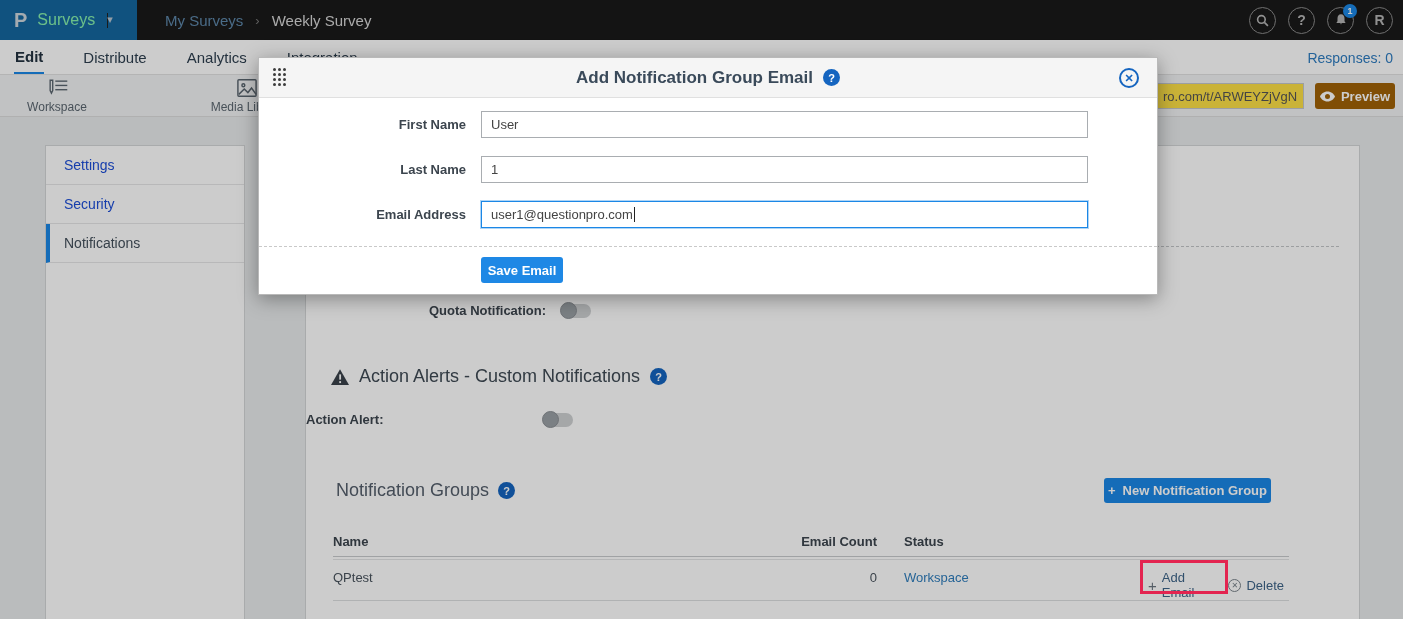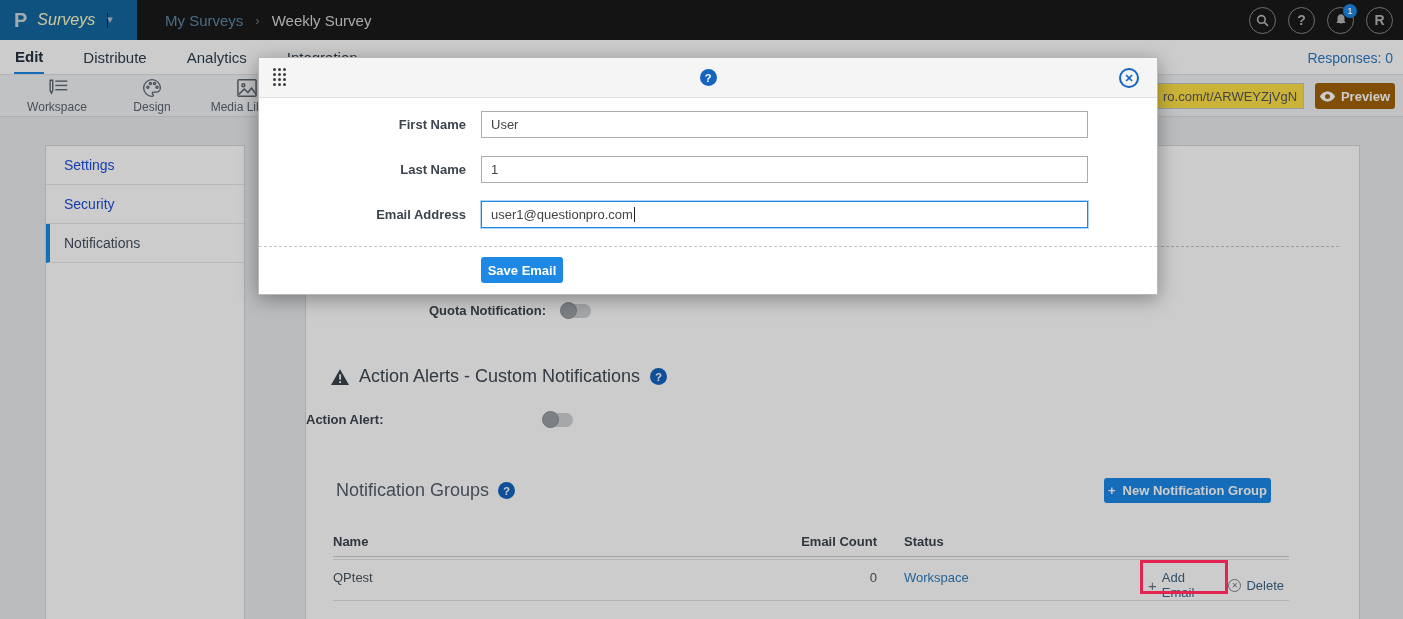--- a/index.html
+++ b/index.html
@@ -3,21 +3,21 @@
 <meta charset="utf-8">
 <style>
   * { margin:0; padding:0; box-sizing:border-box; }
   html,body { font-family:"Liberation Sans", sans-serif; }
   .page { position:relative; width:1403px; height:619px; overflow:hidden; background:#e9ebed; }
 
   
   .topbar { position:absolute; left:0; top:0; width:100%; height:40px; background:#1a1a1a; z-index:10; }
   .brand { position:absolute; left:0; top:0; width:137px; height:40px; background:#15679f; display:flex; align-items:center; padding-left:14px; gap:10px; cursor:pointer; }
   .brand .plogo { font-size:20px; font-weight:bold; color:#cdd6dd; }
-  .brand .product { font-size:16px; color:#fef9c3;font-style:italic; }
+  .brand .product { font-size:16px; color:#86efac; }
   .brand .caret { font-size:11px; color:#b9c6d0; margin-left:2px; }
   .crumbs { position:absolute; left:165px; top:0; height:40px; display:flex; align-items:center; gap:12px; }
   .crumb-parent { color:#5d87aa; font-size:15px; cursor:pointer; }
   .crumb-sep { color:#777; font-size:13px; }
   .crumb-current { color:#d6d6d6; font-size:15px; }
   .top-icons { position:absolute; right:10px; top:0; height:40px; display:flex; align-items:center; gap:12px; }
   .cicon { position:relative; width:27px; height:27px; border:1.5px solid #8a8a8a; border-radius:50%; display:flex; align-items:center; justify-content:center; color:#b5b5b5; font-size:14px; font-weight:bold; cursor:pointer; }
   .badge { position:absolute; top:-4px; right:-4px; min-width:14px; height:14px; border-radius:7px; background:#1b87e6; color:#fff; font-size:9px; font-weight:bold; display:flex; align-items:center; justify-content:center; padding:0 3px; }
 
   
@@ -136,30 +136,20 @@
   <div class="toolbar">
     <div class="tool" style="left:2px;">
       <svg width="24" height="20" viewBox="0 0 28 22" fill="none" stroke-width="1.6">
         <path d="M6 2v12l1.5 3L9 14V2z"></path>
           <line x1="12" y1="3" x2="26" y2="3"></line>
           <line x1="12" y1="8" x2="26" y2="8"></line>
           <line x1="12" y1="13" x2="26" y2="13"></line>
       </svg>
       <span class="tlabel">Workspace</span>
     </div>
-    <div class="tool" style="left:97px;">
-      <svg width="22" height="20" viewBox="0 0 24 24" fill="none" stroke-width="1.6">
-        <path d="M12 2a10 10 0 1 0 0 20c2 0 2-1.5 1-2.5S12 17 14 17h3a5 5 0 0 0 5-5c0-5.5-4.5-10-10-10z"></path>
-        <circle cx="7" cy="11" r="1.3"></circle>
-          <circle cx="10" cy="6.5" r="1.3"></circle>
-          <circle cx="15" cy="6.5" r="1.3"></circle>
-          <circle cx="18" cy="11" r="1.3"></circle>
-      </svg>
-      <span class="tlabel">Design</span>
-    </div>
     <div class="tool" style="left:192px;">
       <svg width="22" height="20" viewBox="0 0 24 22" fill="none" stroke-width="1.6">
         <rect x="2" y="2" width="20" height="18" rx="1"></rect>
           <circle cx="8" cy="8" r="1.6"></circle>
           <path d="M3 18l6-6 4 4 4-5 5 7"></path>
       </svg>
       <span class="tlabel">Media Library</span>
     </div>
     <div class="url-input">
       <span>ro.com/t/ARWEYZjVgN</span>
@@ -256,20 +246,21 @@
           <i></i>
           <i></i>
           <i></i>
           <i></i>
           <i></i>
           <i></i>
           <i></i>
           <i></i>
           <i></i>
       </div>
+      <span class="modal-title">Add Notification Group Email</span>
       <span class="helpcirc">?</span>
       <span class="modal-close">✕</span>
     </div>
 
     <div class="f-row" style="top:53px;">
       <span class="f-label">First Name</span>
       <div class="f-input">
         <span>User</span>
       </div>
     </div>

